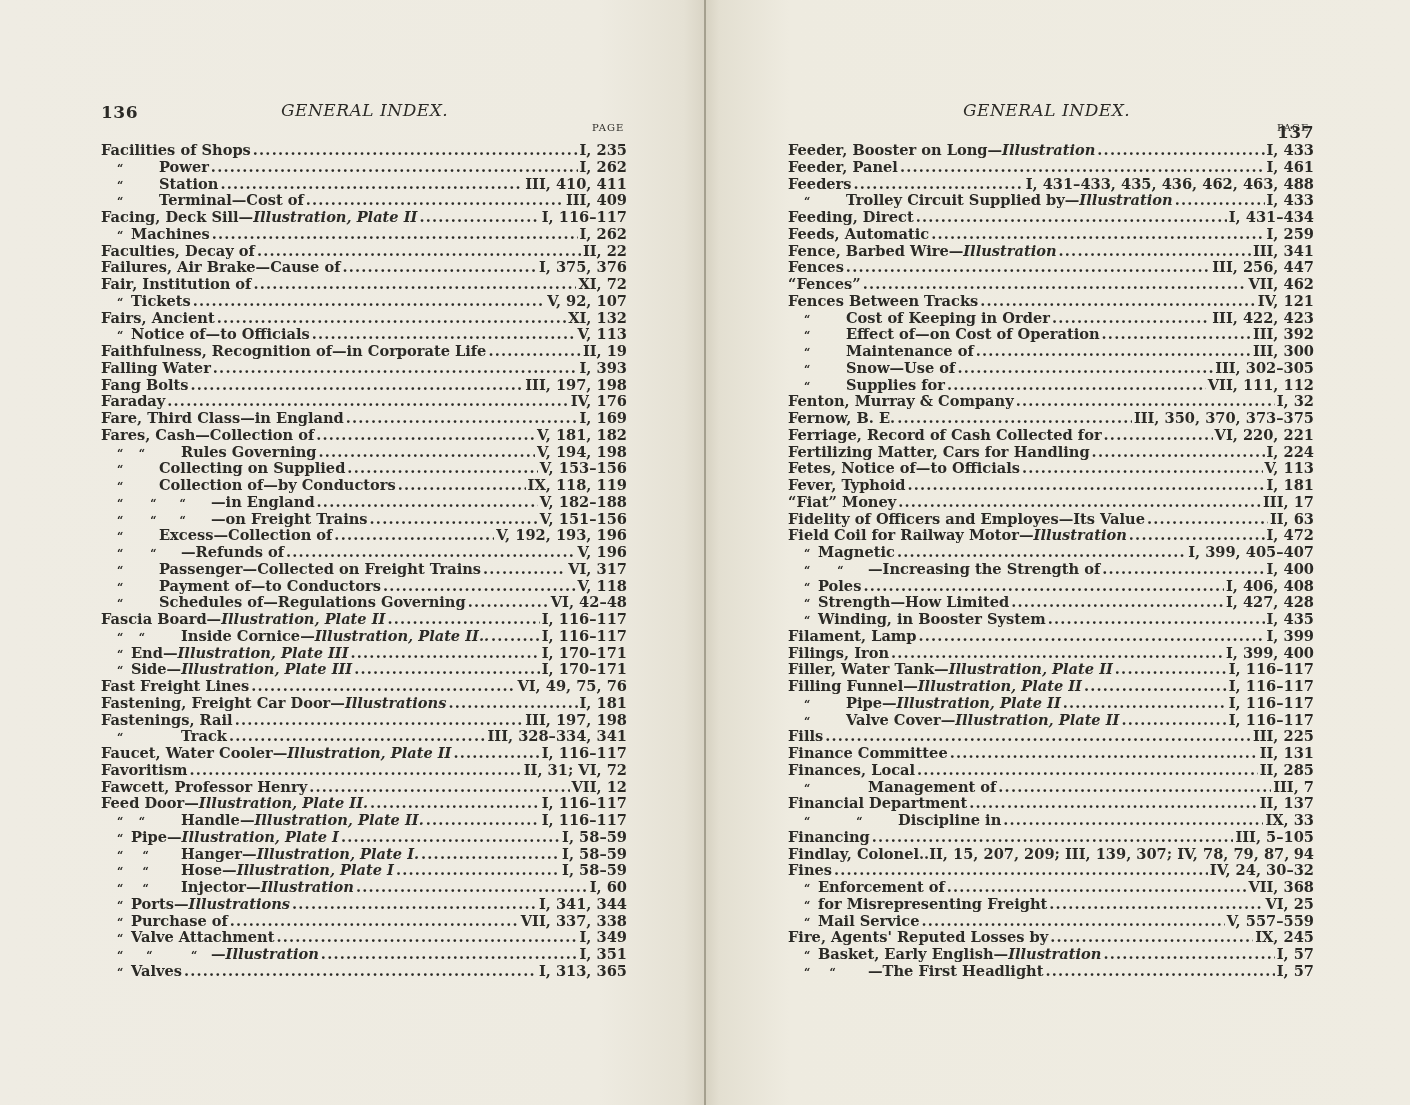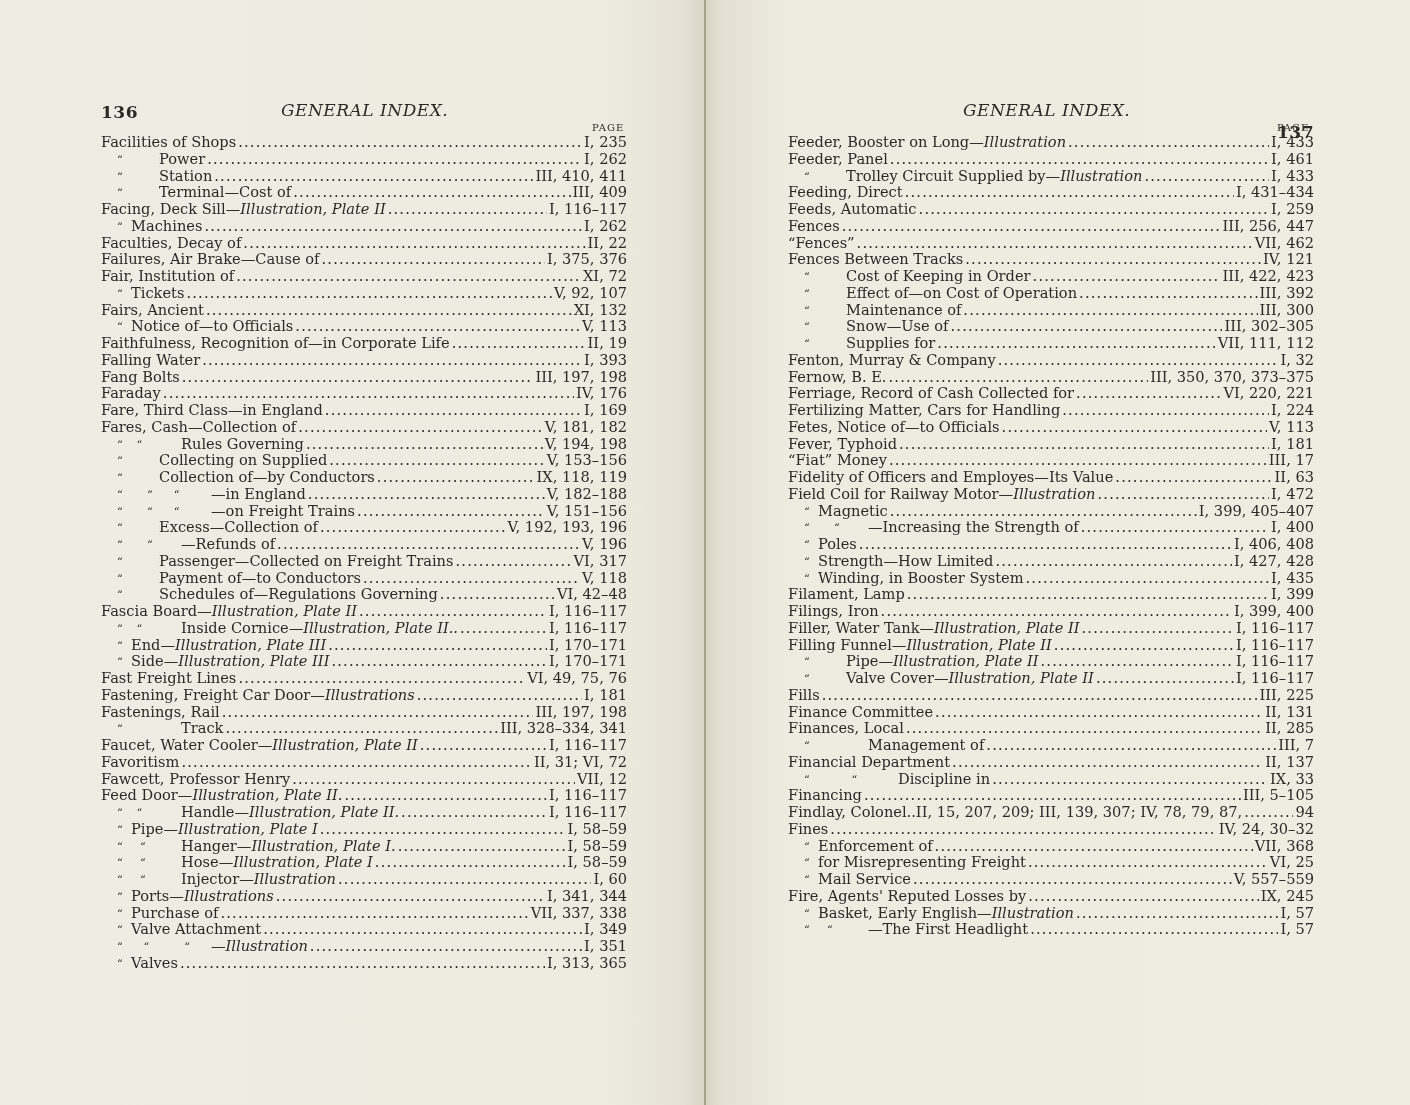--- a/index.html
+++ b/index.html
@@ -28,22 +28,22 @@
   .page-right .running-head .title { left: 175px; }
   .page-right .running-head .folio { right: 0; top: 2px; margin-top: 20px; }
 
   .page-label {
     position: absolute; top: 122px; font-size: 10px; letter-spacing: 1px; text-transform: uppercase;
   }
   .page-left .page-label { left: 592px; }
   .page-right .page-label { left: 572px; }
 
   .index {
-    position: absolute; top: 134px; list-style: none; margin: 0; padding: 0;
-    font-size: 14.6px; line-height: 16.75px;
+    position: absolute; top: 142px; list-style: none; margin: 0; padding: 0;
+    font-size: 14.6px; line-height: 16.75px; font-weight: bold;
   }
   .page-left .index { left: 101px; width: 526px; }
   .page-right .index { left: 83px; width: 526px; }
 
   .entry { display: flex; white-space: nowrap; align-items: baseline; height: 16.75px; }
   .ditto { display: inline-block; flex: 0 0 auto; font-size: 11px; }
   .heading { flex: 0 0 auto; }
   .heading .ill { font-style: italic; }
   .leader { flex: 1 1 auto; overflow: hidden; margin: 0 2px; letter-spacing: 1.2px; }
   .leader::before { content: "........................................................................................................................................................"; }
@@ -379,37 +379,49 @@
     <span class="heading"><span>Feeder, Booster on Long—</span><span class="ill">Illustration</span></span>
     <span class="leader"></span>
     <span class="ref">I, 433</span>
   </li>
         <li class="entry ind0">
 
     <span class="heading"><span>Feeder, Panel</span><span class="ill"></span></span>
     <span class="leader"></span>
     <span class="ref">I, 461</span>
   </li>
+        <li class="entry ind0">
+
+    <span class="heading"><span>Feeders</span><span class="ill"></span></span>
+    <span class="leader"></span>
+    <span class="ref">I, 431–433, 435, 436, 462, 463, 488</span>
+  </li>
         <li class="entry ind2" style="padding-left: 16px;">
     <span class="ditto" style="white-space: pre; min-width: 42px;">“</span>
     <span class="heading"><span>Trolley Circuit Supplied by—</span><span class="ill">Illustration</span></span>
     <span class="leader"></span>
     <span class="ref">I, 433</span>
   </li>
         <li class="entry ind0">
 
     <span class="heading"><span>Feeding, Direct</span><span class="ill"></span></span>
     <span class="leader"></span>
     <span class="ref">I, 431–434</span>
   </li>
         <li class="entry ind0">
 
     <span class="heading"><span>Feeds, Automatic</span><span class="ill"></span></span>
     <span class="leader"></span>
     <span class="ref">I, 259</span>
+  </li>
+        <li class="entry ind0">
+
+    <span class="heading"><span>Fence, Barbed Wire—</span><span class="ill">Illustration</span></span>
+    <span class="leader"></span>
+    <span class="ref">III, 341</span>
   </li>
         <li class="entry ind0">
 
     <span class="heading"><span>Fences</span><span class="ill"></span></span>
     <span class="leader"></span>
     <span class="ref">III, 256, 447</span>
   </li>
         <li class="entry ind0">
 
     <span class="heading"><span>“Fences”</span><span class="ill"></span></span>

